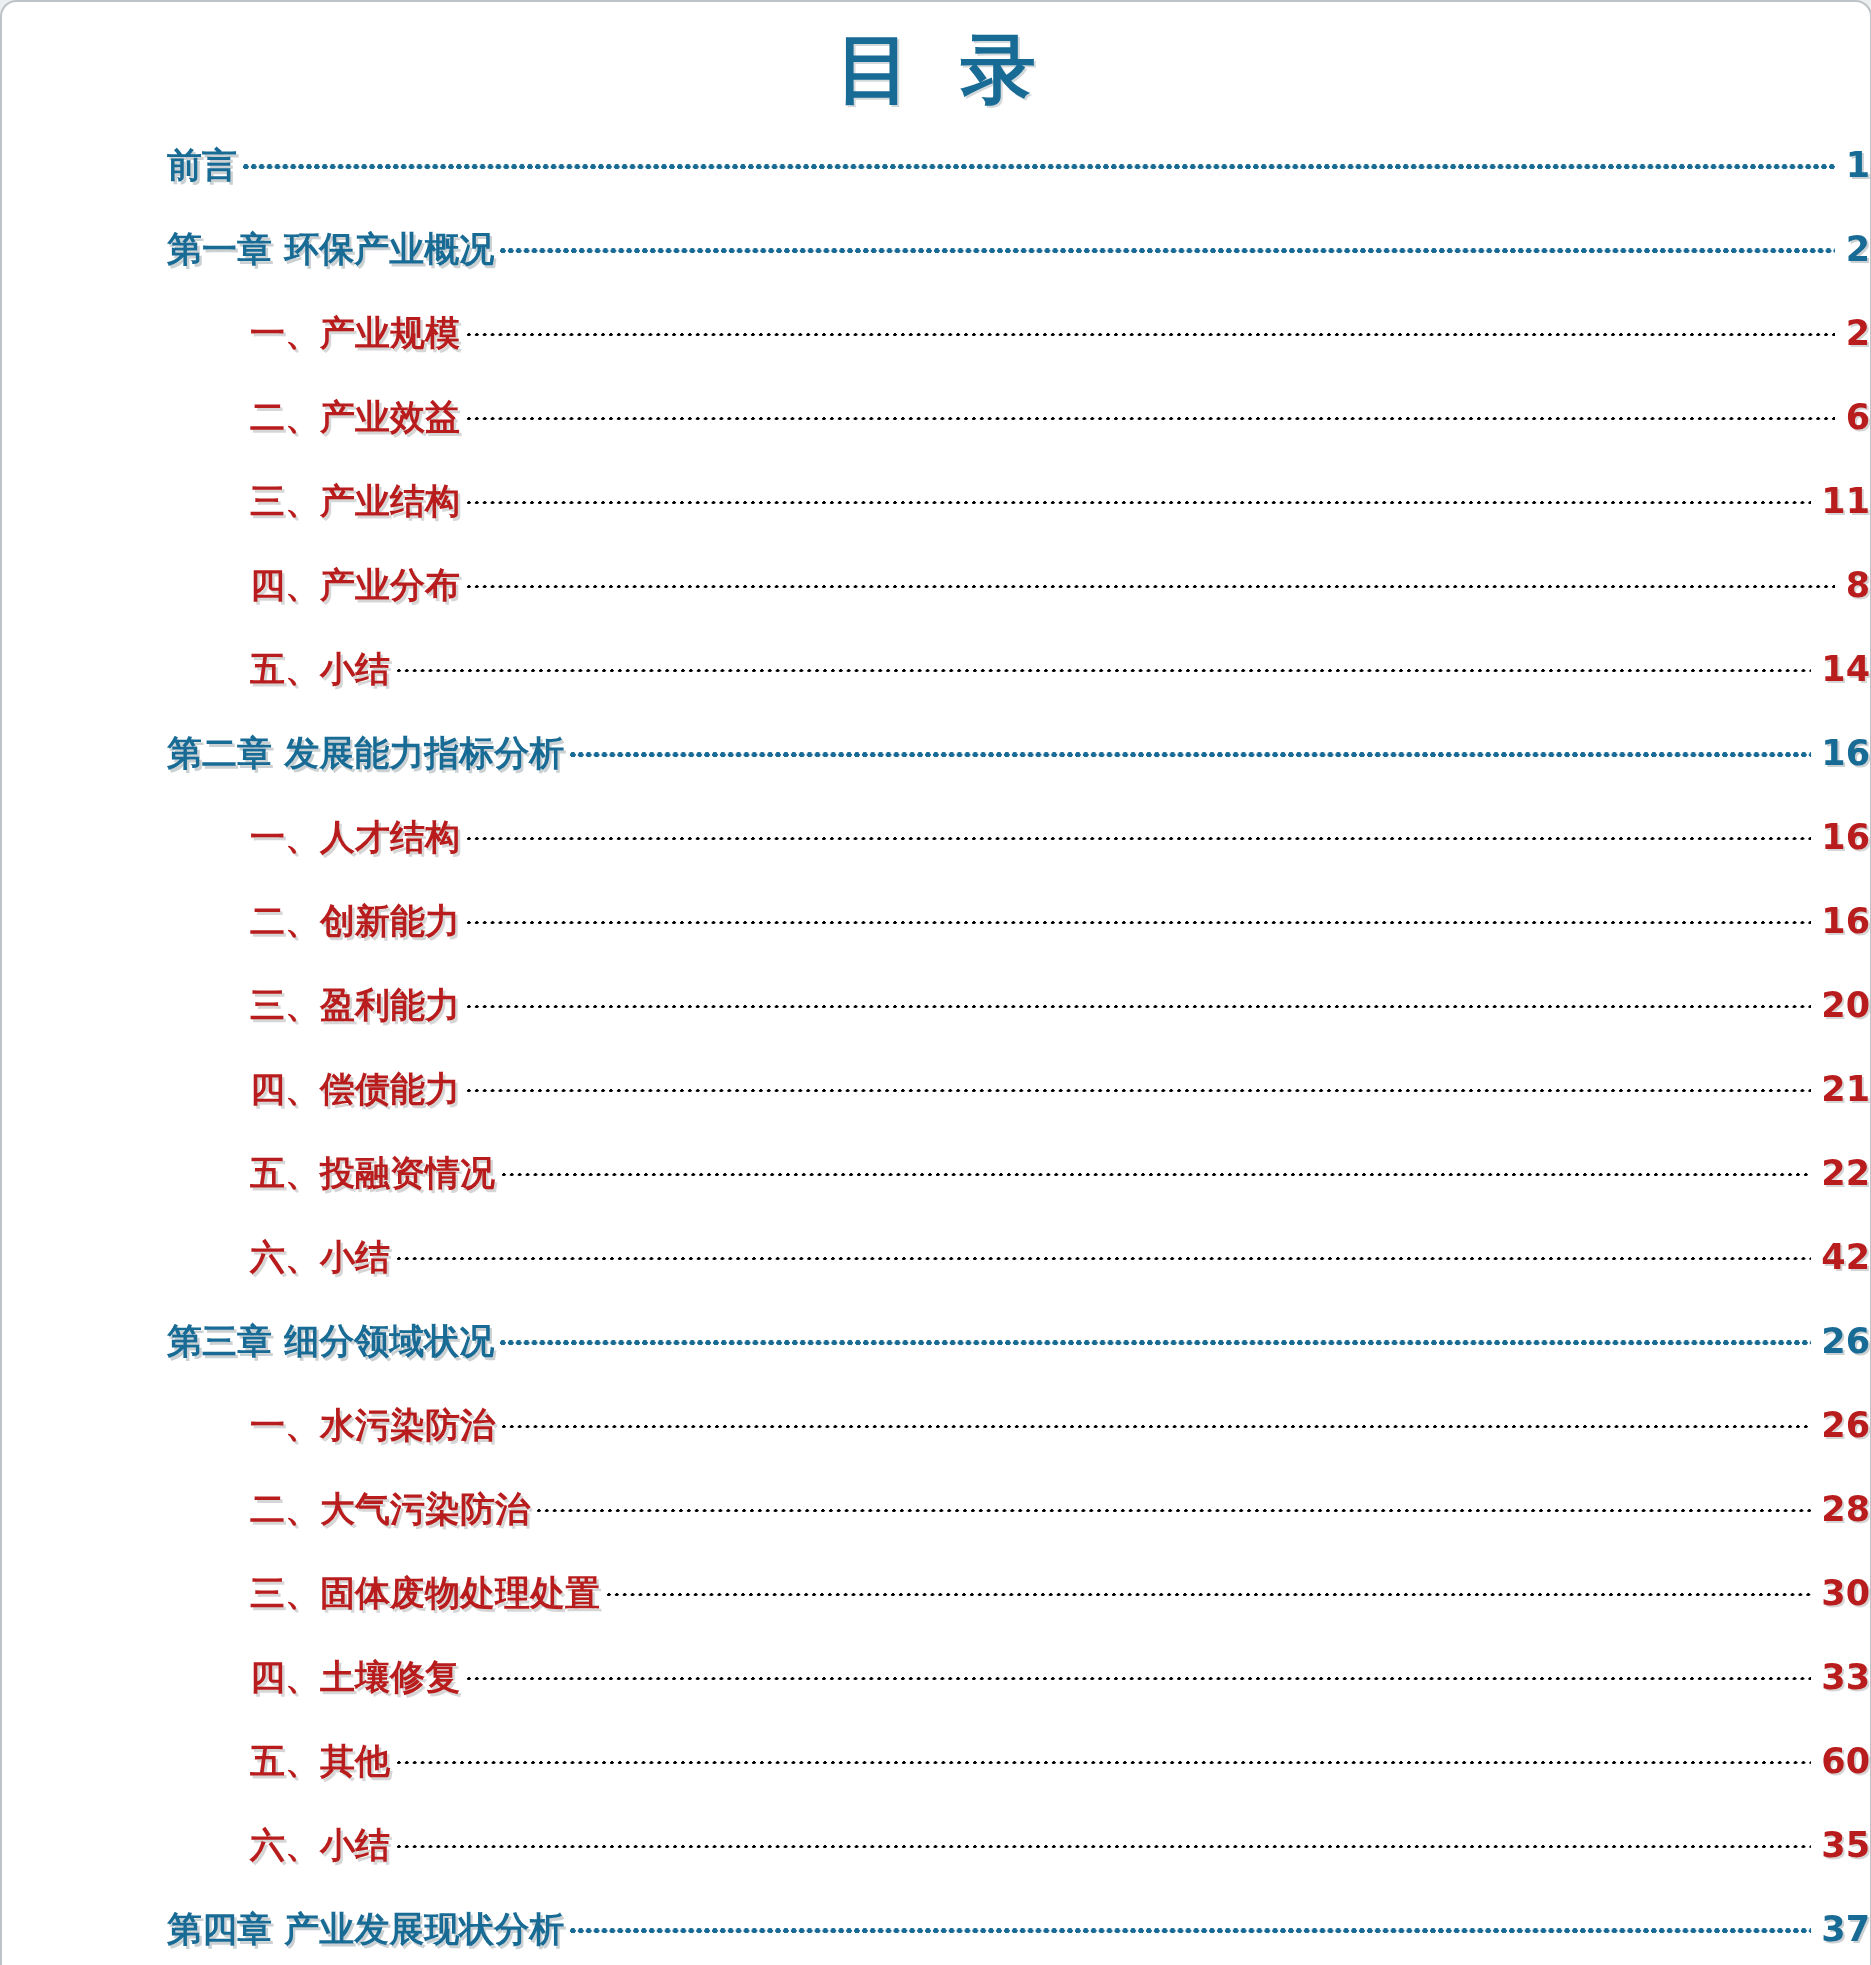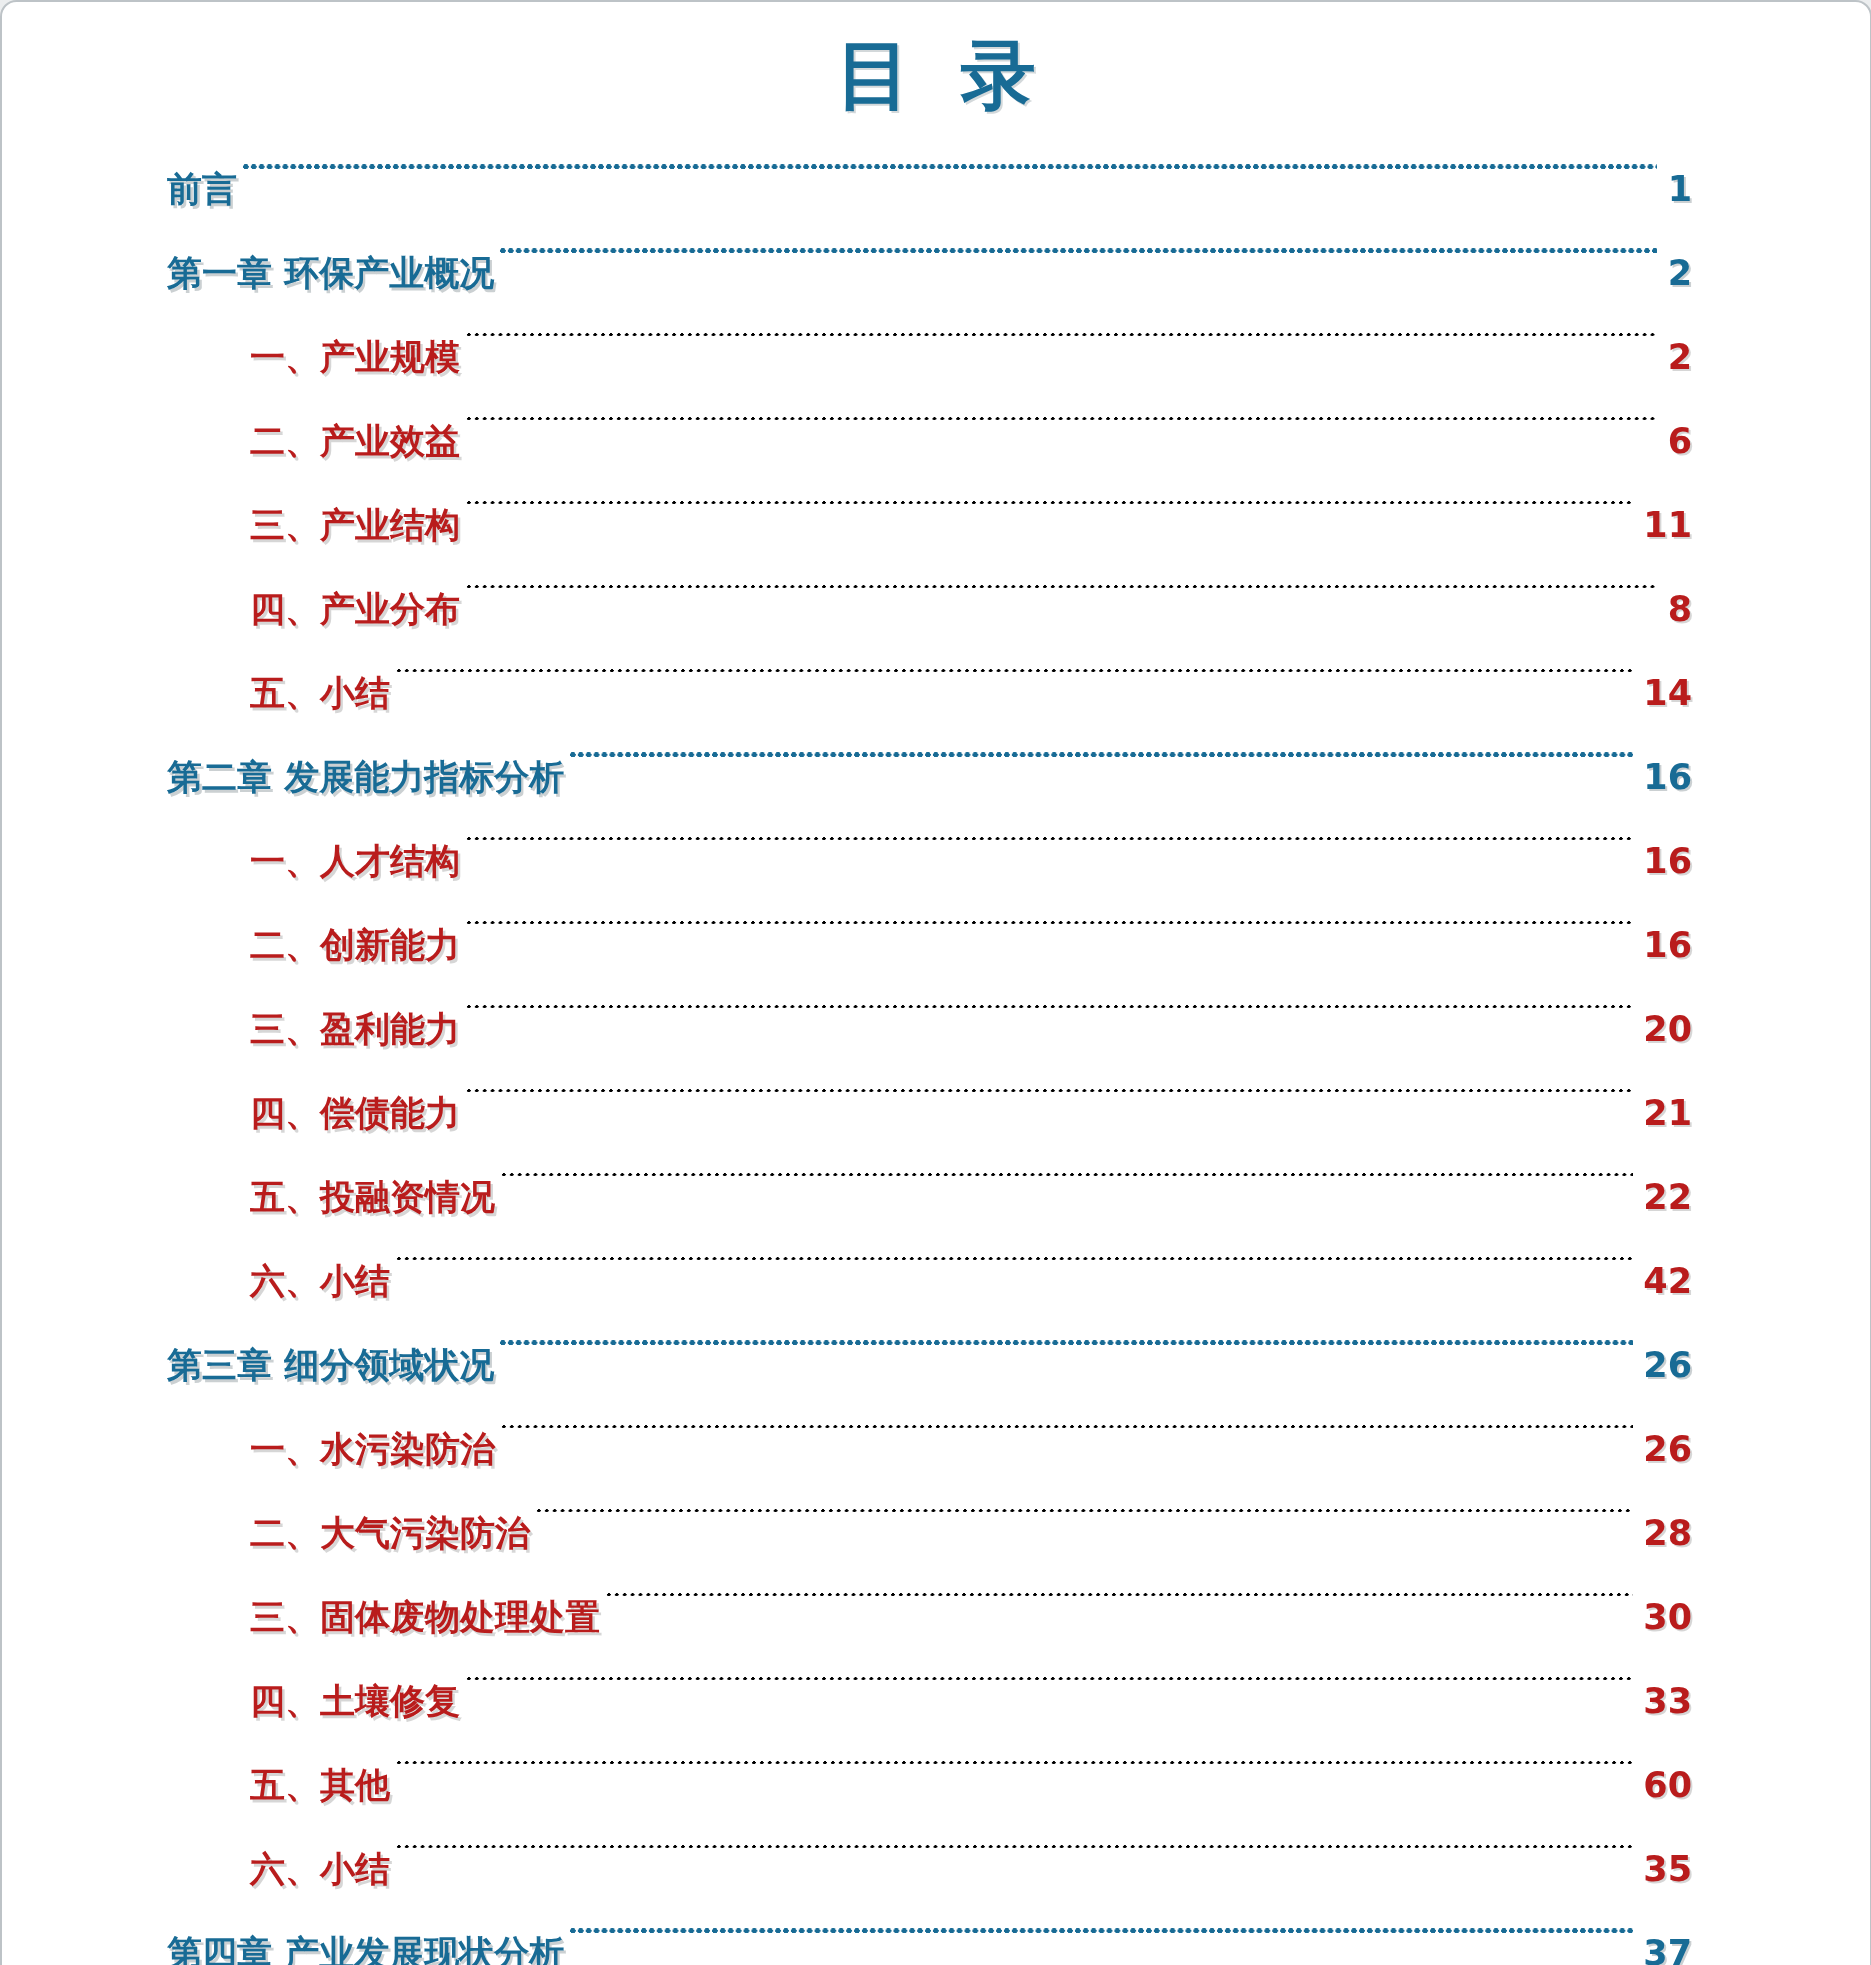--- a/index.html
+++ b/index.html
@@ -7,43 +7,42 @@
     position:relative;
     width:1872px; height:2638px;
     background:#ffffff;
     box-sizing:border-box;
     border:2px solid #bdc3c7;
     border-radius:16.5px;
     overflow:hidden;
     font-family:"DejaVu Sans", sans-serif;
   }
   .title {
-    margin:28px 0 0 0;
+    margin:22px 0 0 0;
     text-align:center;
     font-size:75px;
     line-height:1.2;
     font-weight:bold;
     letter-spacing:11.8px;
     text-indent:11.8px;
     color:#186b95;
     text-shadow:2px 2.4px 0 rgba(110,125,132,0.30);
   }
   .toc {
     position:absolute;
     left:0; right:0; top:121px; bottom:0;
     display:flex;
     flex-direction:column;
   }
   .row {
     height:84px;
     flex:0 0 84px;
     display:flex;
-    align-items:flex-end;
+    align-items:center;
     box-sizing:border-box;
-    padding-right:178px;
     font-weight:bold;
     font-size:35px;
     line-height:1;
   }
   .row.chapter { padding-left:165px; color:#186b95; }
   .row.sub     { padding-left:248px; color:#b91c1c; }
   .label {
     white-space:pre;
     text-shadow:2.4px 2.8px 0 rgba(0,0,0,0.16);
   }

